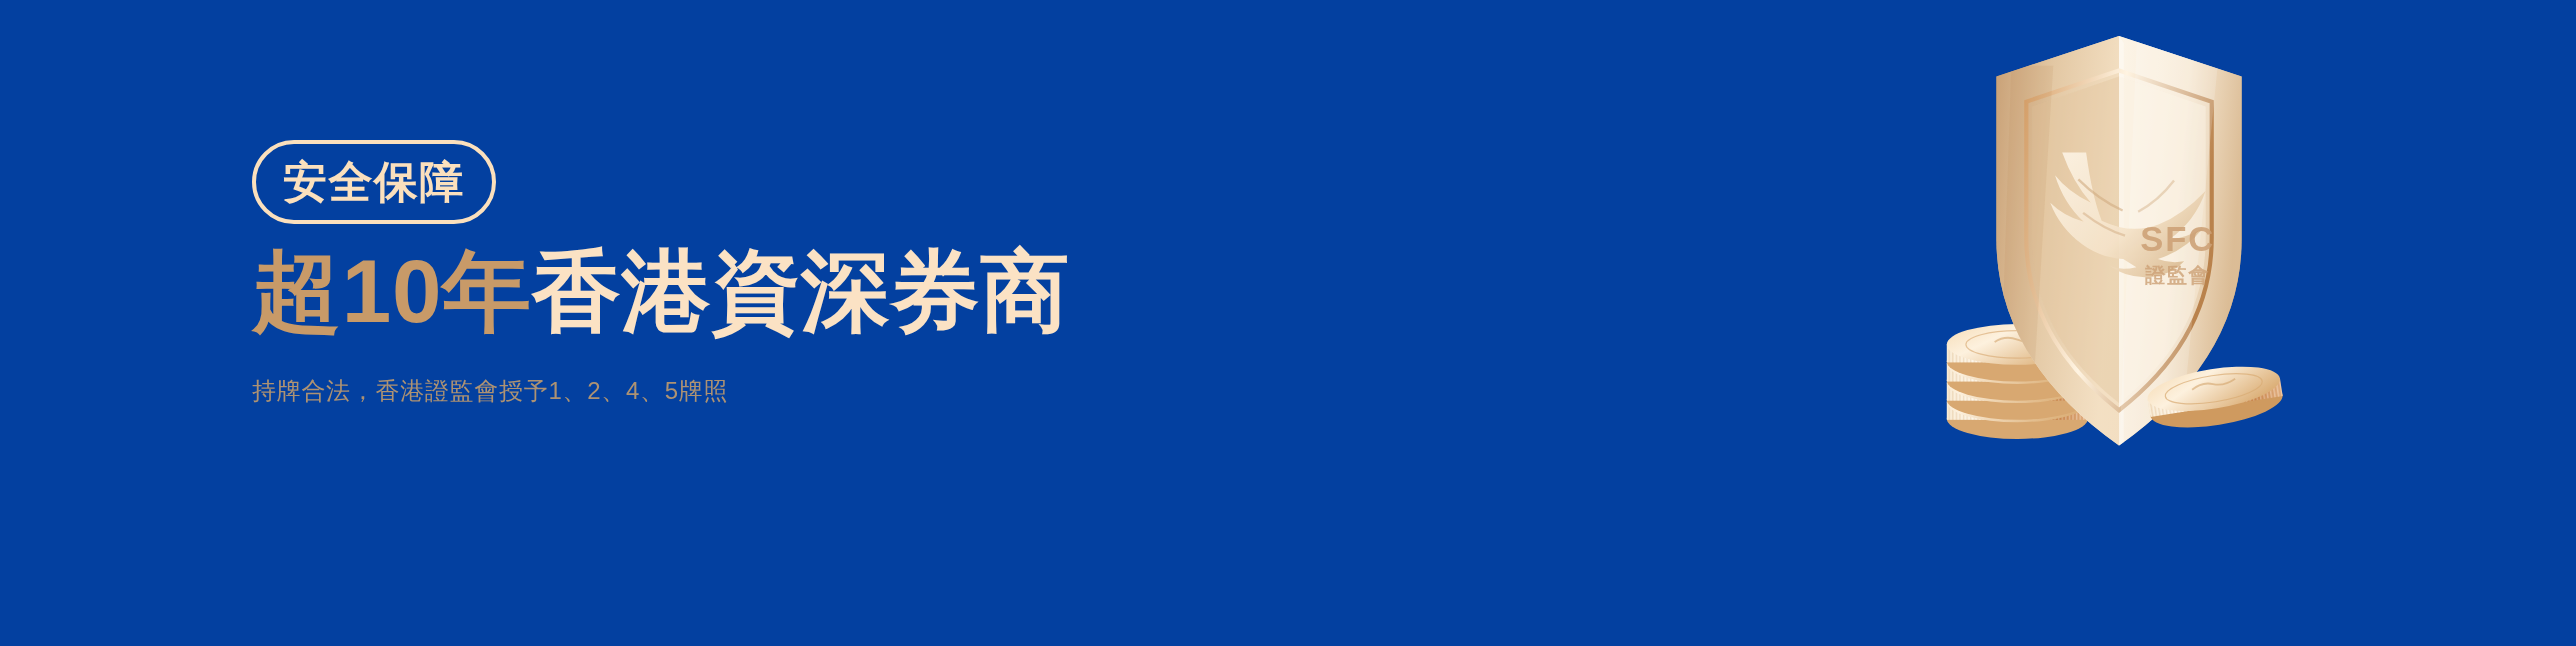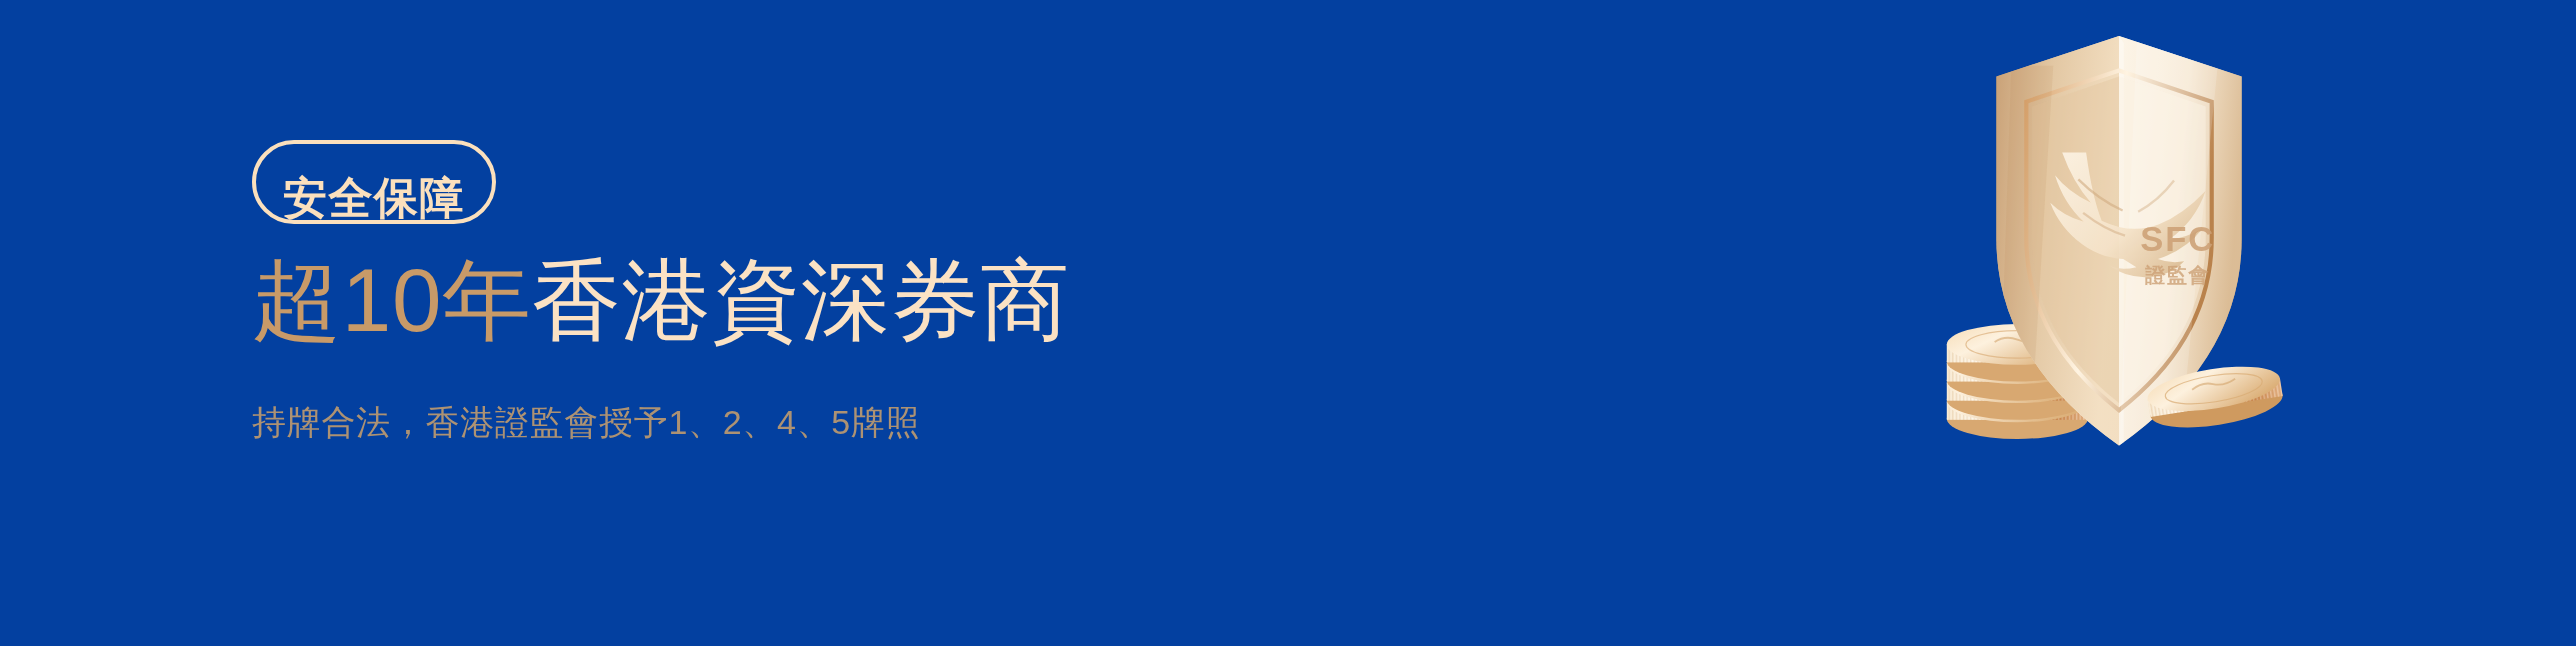--- a/index.html
+++ b/index.html
@@ -22,52 +22,52 @@
   
   .copy {
     position: absolute;
     left: 252px;
     top: 140px;
     width: 1216px;
   }
 
   .badge {
     display: inline-flex;
-    align-items: flex-end;
+    align-items: center;
     justify-content: center;
     height: 84px;
     padding: 0 27px;
     border: 4.3px solid #fbe0bd;
     border-radius: 43px;
     background: transparent;
   }
   .badge-label {
     color: #fbe0bd;
     font-size: 44px;
     font-weight: 700;
     letter-spacing: 1.4px;
     line-height: 1;
     white-space: nowrap;
   }
 
   .headline {
-    margin-top: 27px;
+    margin-top: 18px;
     font-size: 89px;
-    font-weight: 400;
+    font-weight: 700;
     line-height: 1.12;
     letter-spacing: 0.7px;
     white-space: nowrap;
   }
   .headline .hl-gold  { color: #c89a68; }
   .headline .hl-cream { color: #fbe2c4; }
 
   .subline {
-    margin-top: 49px;
+    margin-top: 33px;
     color: #ad9273;
-    font-size: 34px;
+    font-size: 24px;
     font-weight: 400;
     line-height: 1.3;
     letter-spacing: 0.7px;
     white-space: nowrap;
   }
 
   
   .artwork {
     position: absolute;
     right: 229px;

